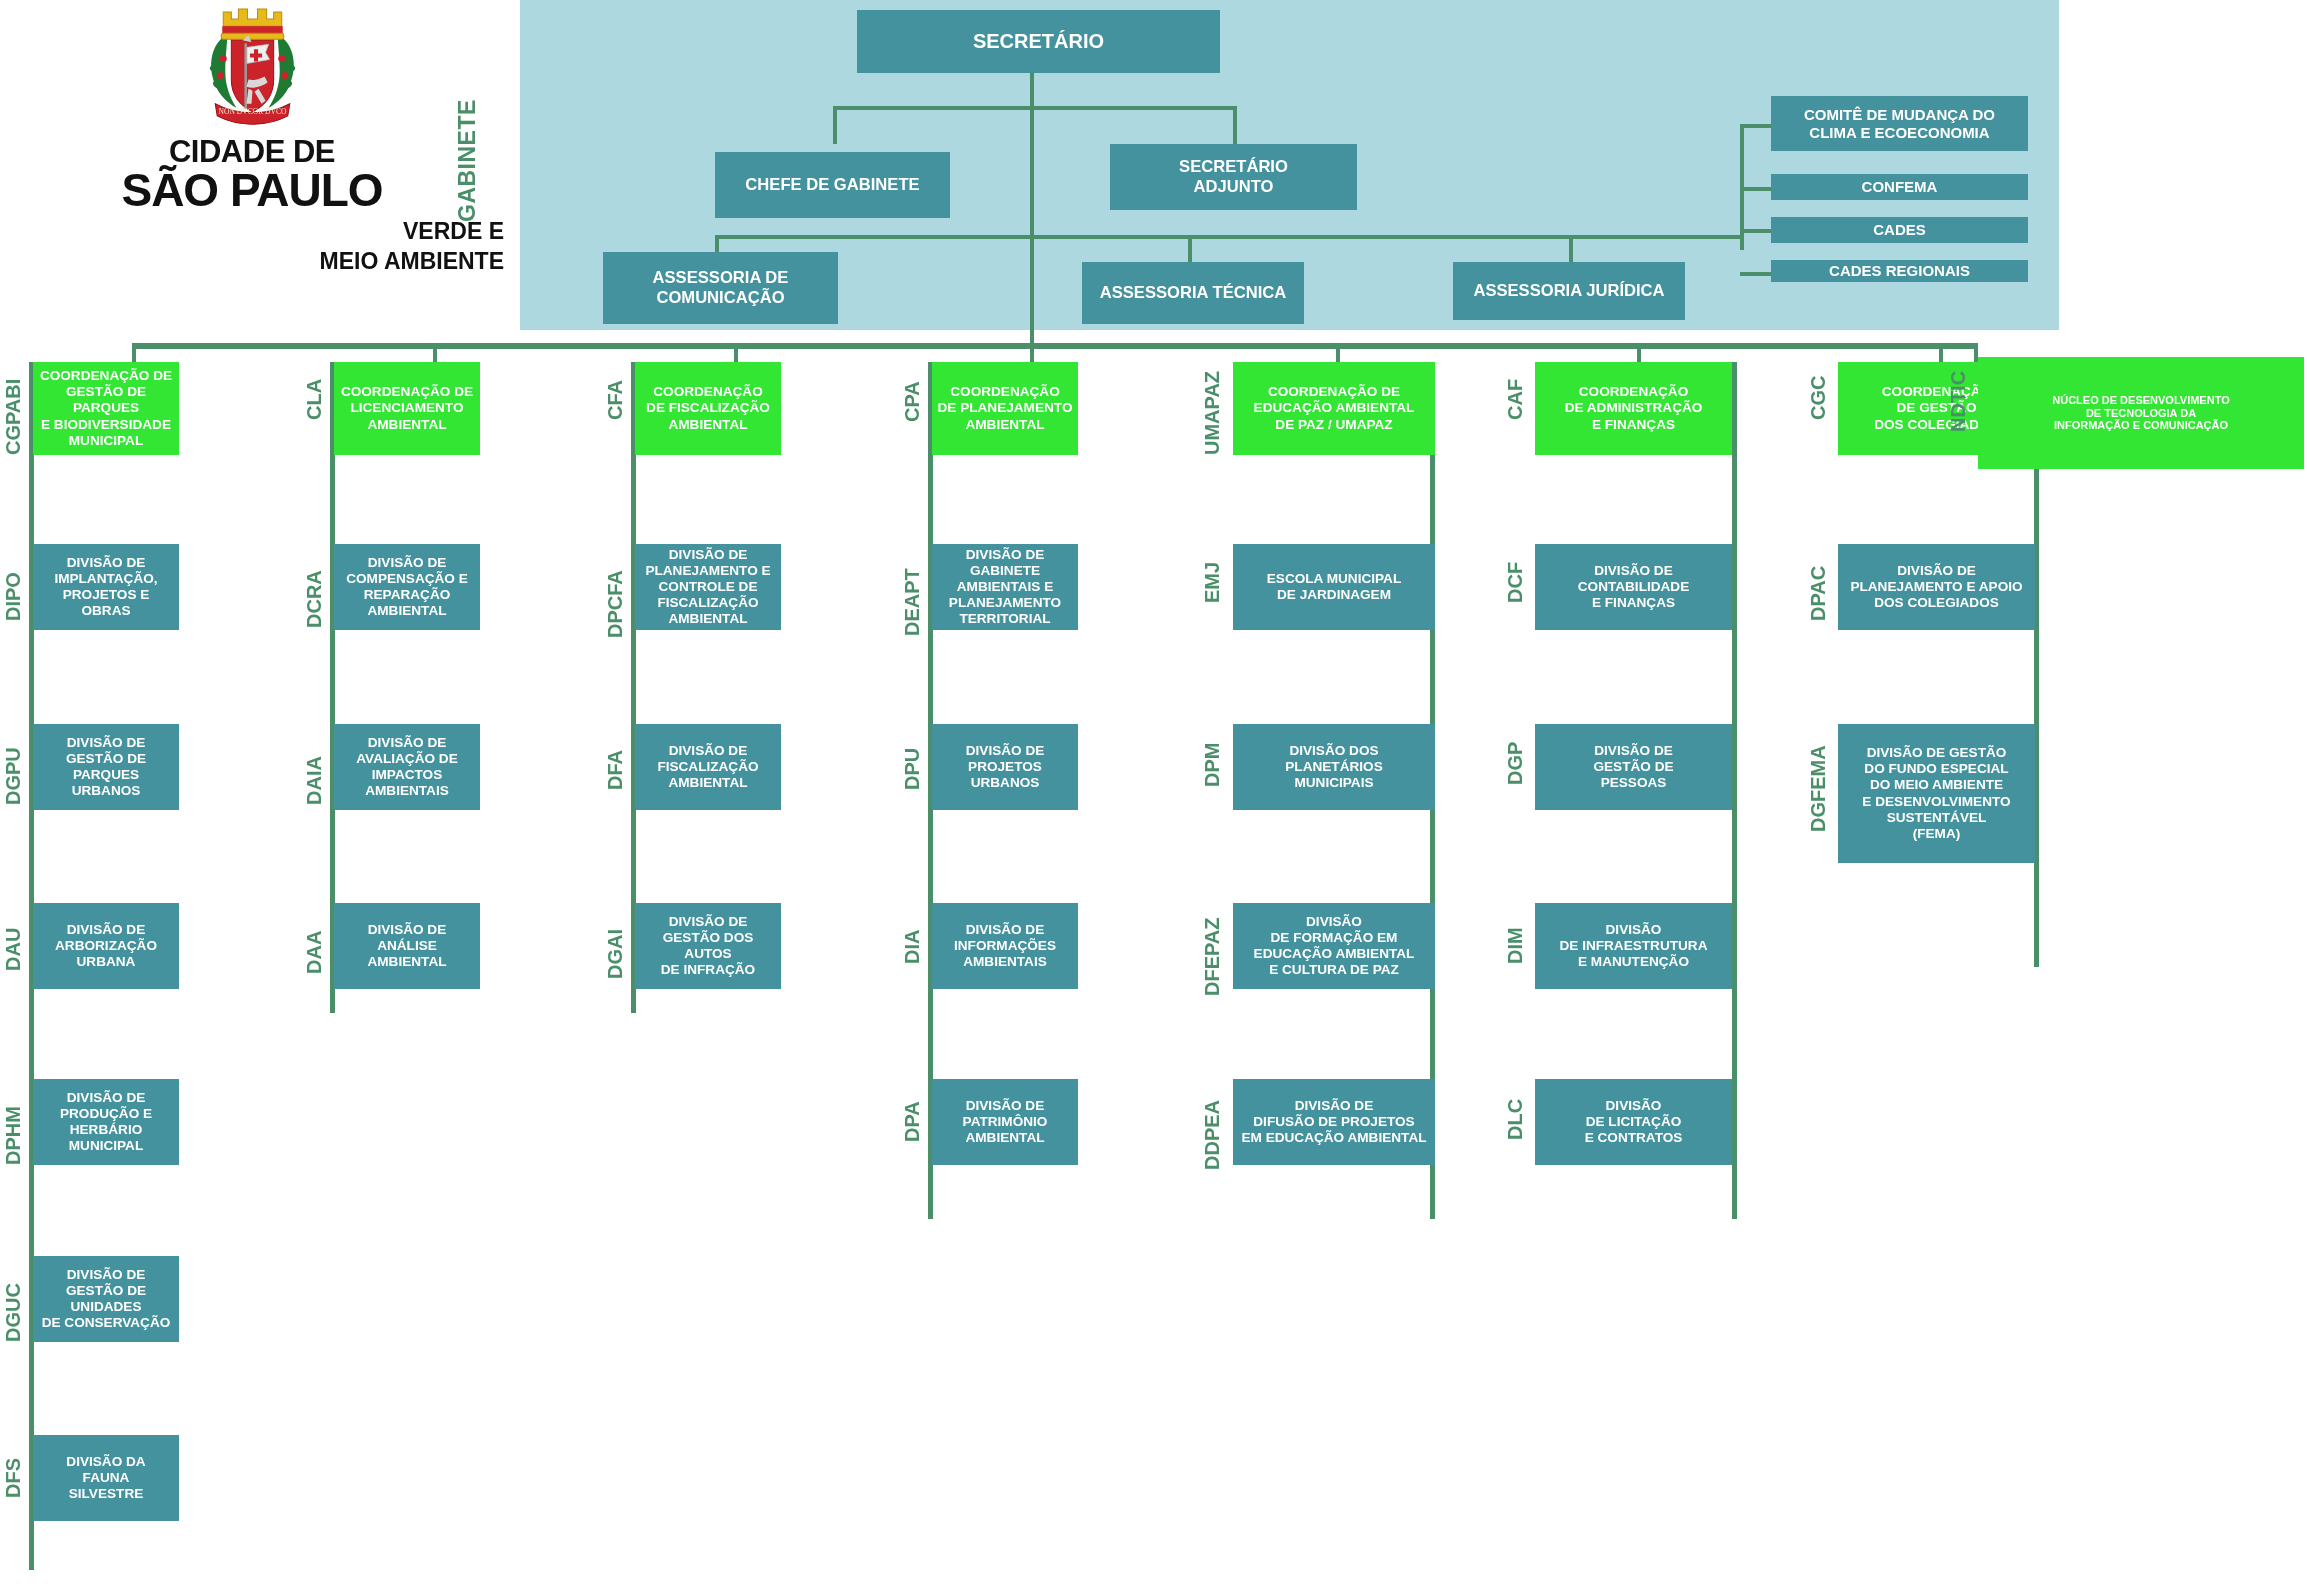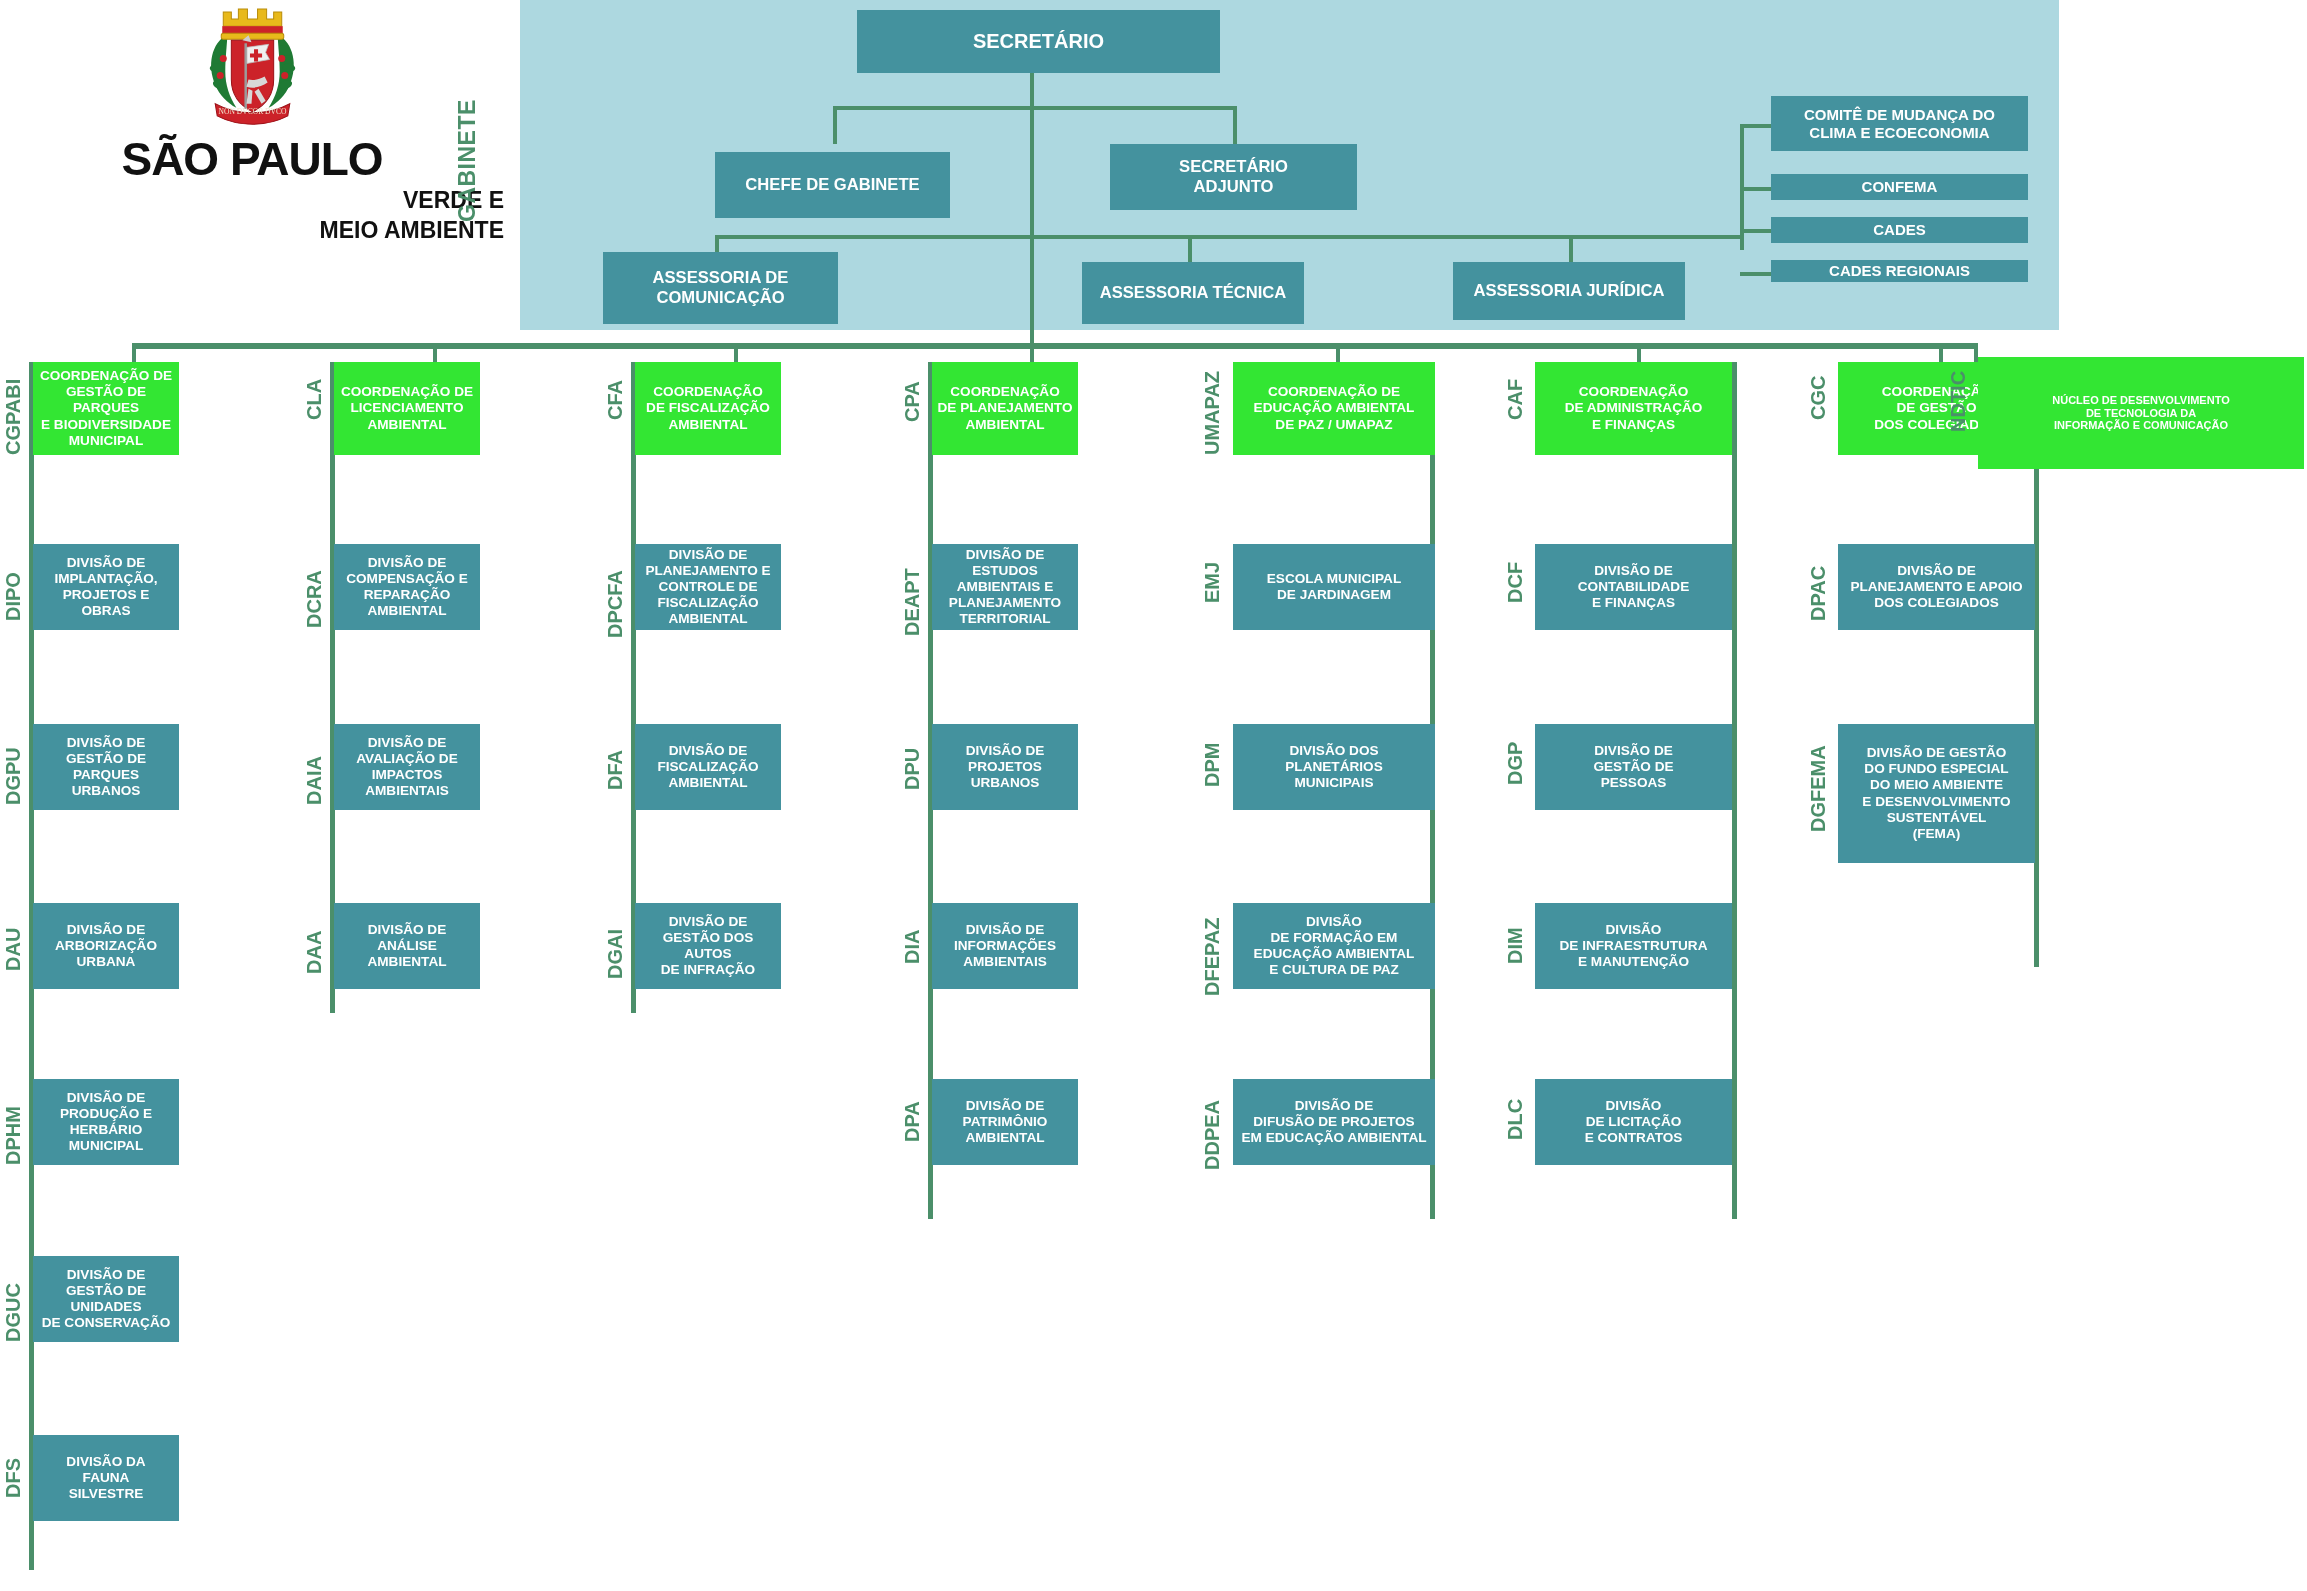--- a/index.html
+++ b/index.html
@@ -105,20 +105,21 @@
       <path d="M123 90 L131 90 L131 98 L139 98 L139 106 L131 106 L131 114 L123 114 L123 106 L115 106 L115 98 L123 98 Z" fill="#cc2229"></path>
       <path d="M112 150 C122 152 134 150 144 144 L150 156 C136 166 120 168 108 164 Z" fill="#d8d8d8"></path>
       <path d="M112 168 L108 198 L118 198 L120 172 Z" fill="#d8d8d8"></path>
       <path d="M132 168 L146 192 L138 198 L124 174 Z" fill="#d8d8d8"></path>
 
       <path d="M46 198 C90 222 150 222 194 198 L190 222 C148 244 92 244 50 222 Z" fill="#cc2229" stroke="#9c1118" stroke-width="2"></path>
       <text x="120" y="219" font-family="Liberation Serif, serif" font-size="15" fill="#f2e6d0" text-anchor="middle">NON DVCOR DVCO</text>
     </svg>
   </div>
   <div id="brand-text">
+    <div class="l1">CIDADE DE</div>
     <div class="l2">SÃO PAULO</div>
     <div class="l3">VERDE E</div>
     <div class="l3">MEIO AMBIENTE</div>
   </div>
 </div>
 
 <div id="gabinete-panel"></div>
 <div id="gabinete-label">GABINETE</div>
 
 <div class="ln vln abs" style="left:1030px; top:72px; height:35px;"></div>
@@ -254,21 +255,21 @@
 <div class="tealbox" style="left:635px; top:903px; width:146px; height:86px; font-size:13.6px; white-space:pre-line;">DIVISÃO DE
 GESTÃO DOS AUTOS
 DE INFRAÇÃO</div>
 
 <div class="acr" style="left:901px; top:359px; height:63px; font-size:20px;">CPA</div>
 <div class="greenbox" style="left:932px; top:362px; width:146px; height:93px; font-size:13.6px; white-space:pre-line;">COORDENAÇÃO
 DE PLANEJAMENTO
 AMBIENTAL</div>
 
 <div class="acr" style="left:901px; top:545px; height:91px; font-size:20px;">DEAPT</div>
-<div class="tealbox" style="left:932px; top:544px; width:146px; height:86px; font-size:13.6px; white-space:pre-line;">DIVISÃO DE ESTUDOS
+<div class="tealbox" style="left:932px; top:544px; width:146px; height:86px; font-size:13.6px; white-space:pre-line;">DIVISÃO DE GABINETE
 AMBIENTAIS E
 PLANEJAMENTO
 TERRITORIAL</div>
 
 <div class="acr" style="left:901px; top:724px; height:66px; font-size:20px;">DPU</div>
 <div class="tealbox" style="left:932px; top:724px; width:146px; height:86px; font-size:13.6px; white-space:pre-line;">DIVISÃO DE
 PROJETOS
 URBANOS</div>
 
 <div class="acr" style="left:901px; top:903px; height:61px; font-size:20px;">DIA</div>

